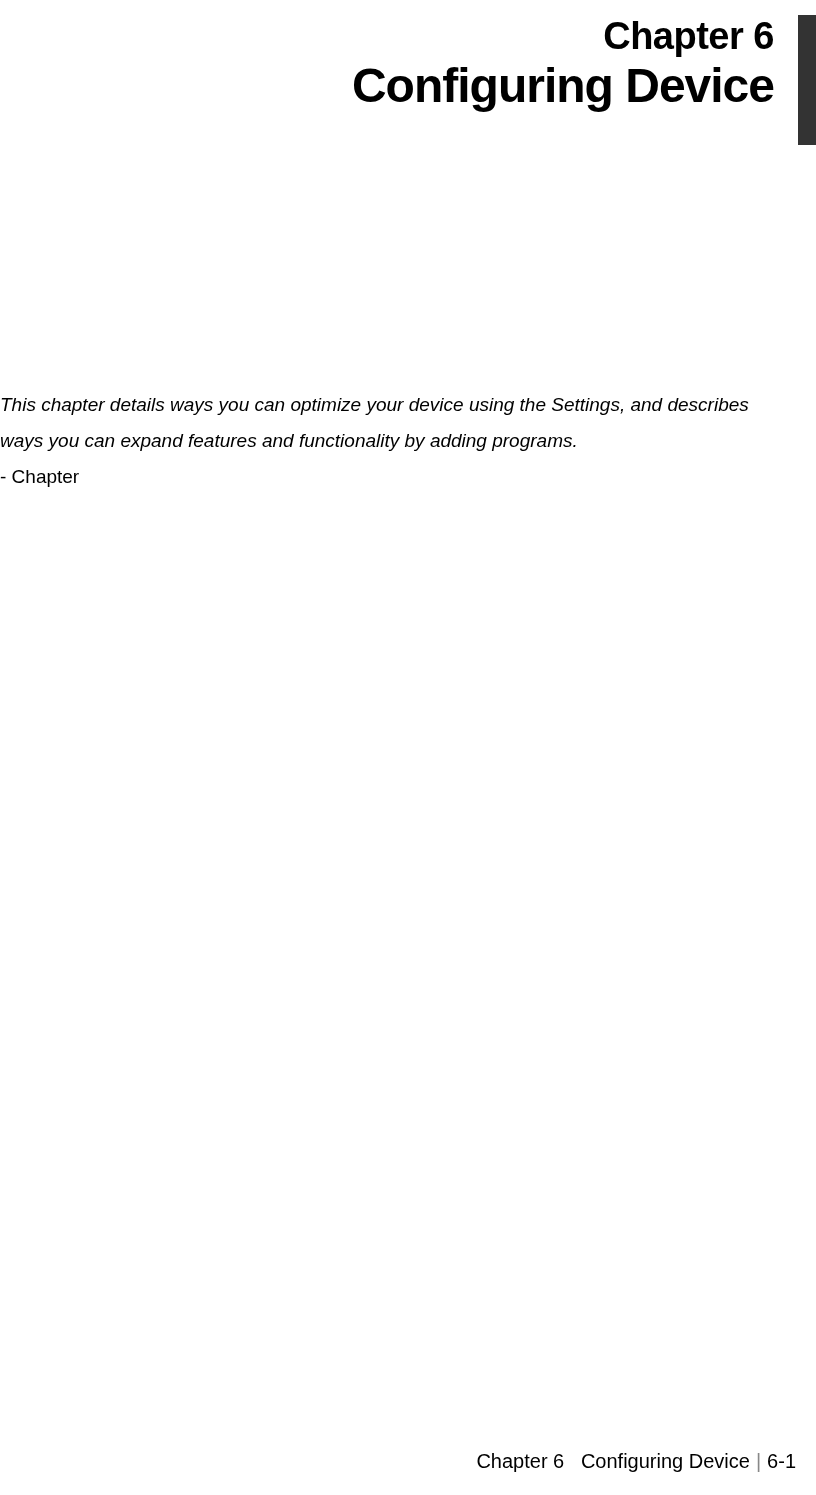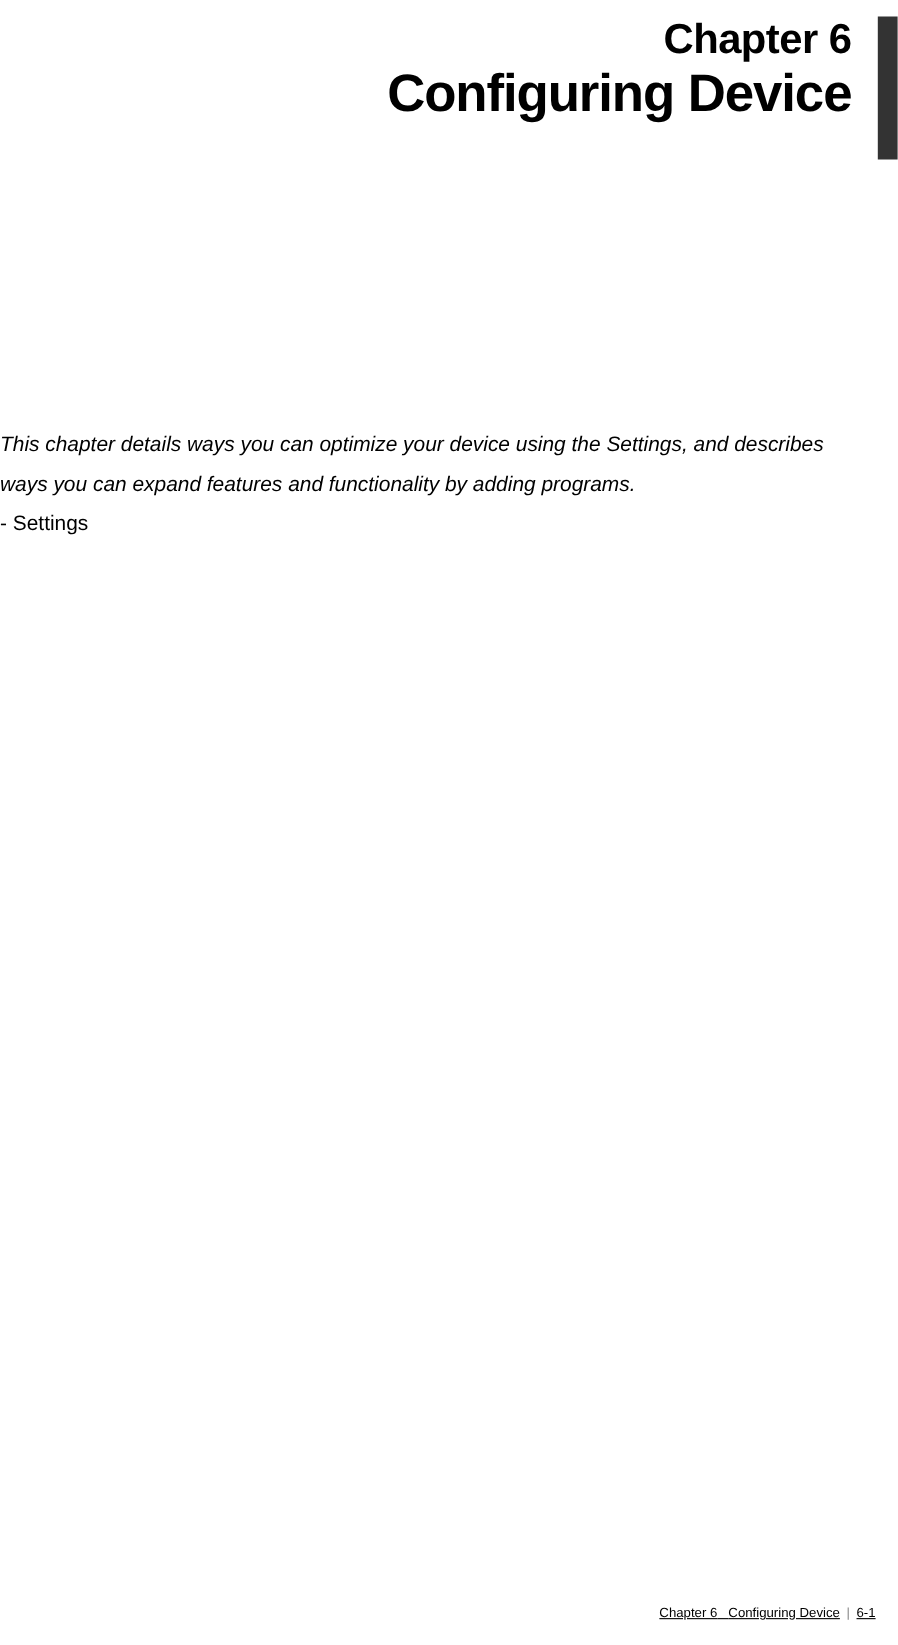--- a/index.html
+++ b/index.html
@@ -55,37 +55,36 @@
     .bullet-item {
       position: absolute;
       top: 466px;
       left: 0;
       font-size: 19px;
     }
     .footer {
       position: absolute;
       bottom: 22px;
       right: 20px;
-      font-size: 12px;
-      text-decoration: underline;
+      font-size: 20px;
     }
     .footer-separator {
       margin: 0 6px;
       color: #888888;
       font-weight: 300;
     }
   </style>
 </head>
 <body>
 
 <div class="header-tab"></div>
 
 <div class="chapter-number">Chapter 6</div>
 
 <div class="chapter-title">Configuring Device</div>
 
 <div class="body-text">This chapter details ways you can optimize your device using the Settings, and describes ways you can expand features and functionality by adding programs.</div>
 
-<div class="bullet-item">- Settings</div>
+<div class="bullet-item">- Chapter</div>
 
 <div class="footer">
   <span>Chapter 6</span>&nbsp;&nbsp;&nbsp;<span>Configuring Device</span><span class="footer-separator">|</span><span>6-1</span>
 </div>
 
 </body></html>

